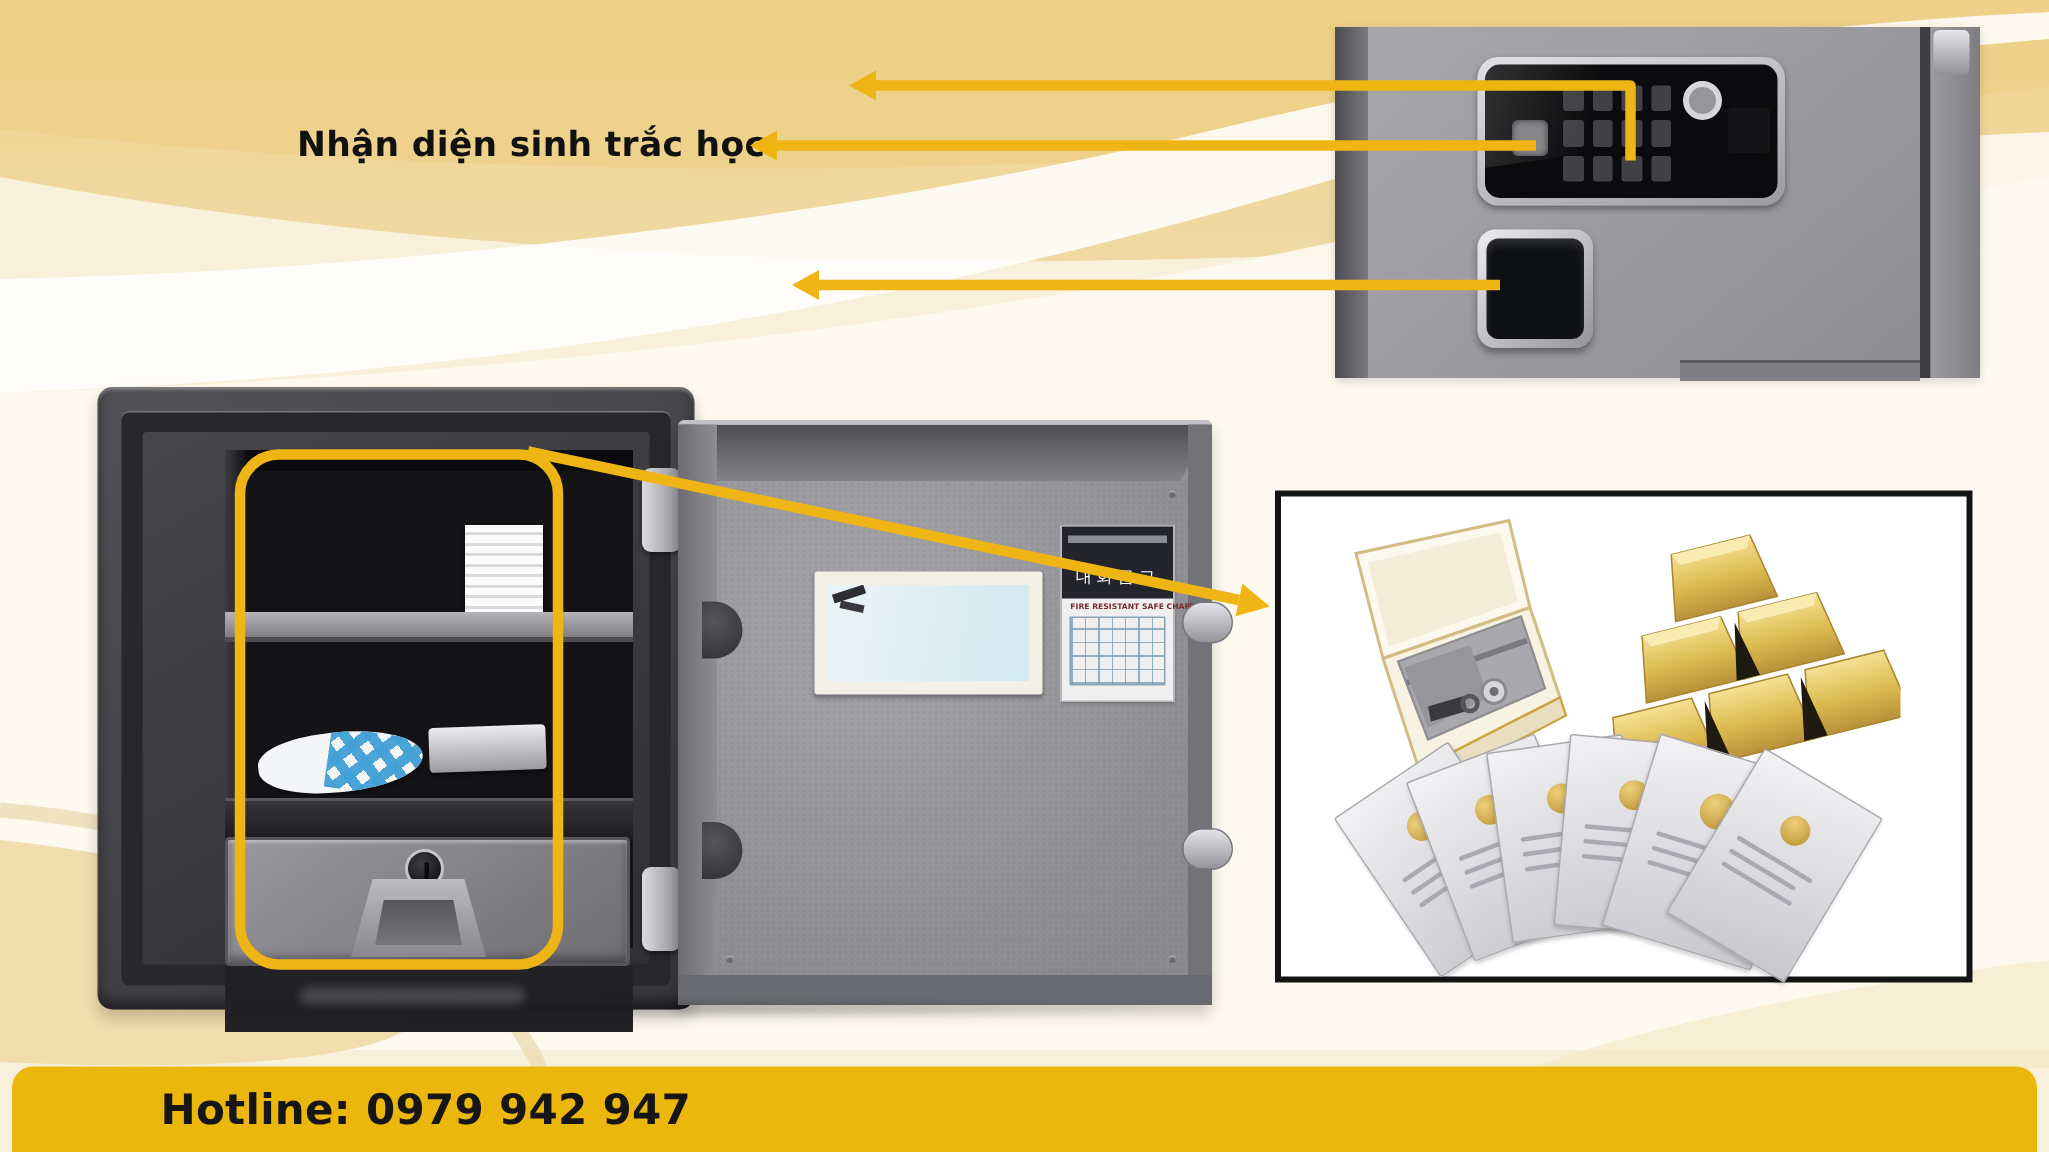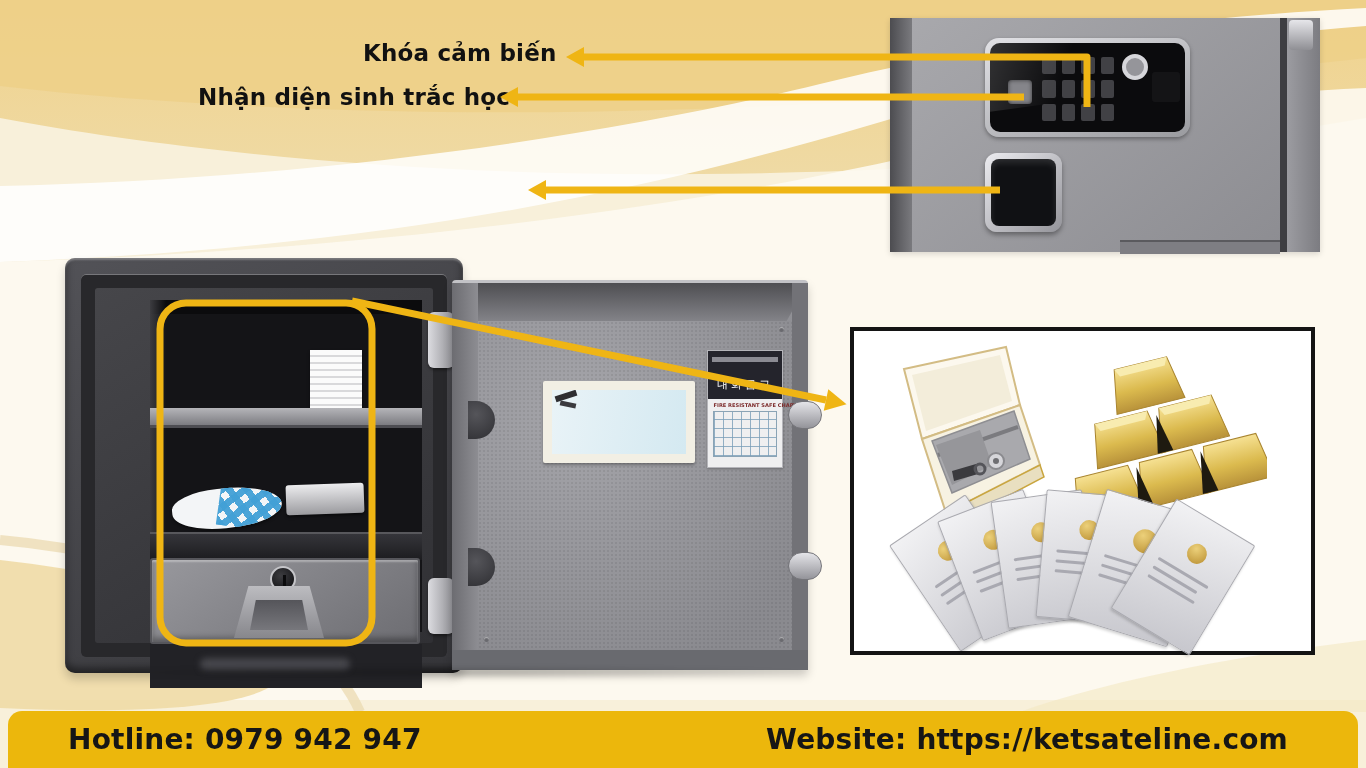--- a/index.html
+++ b/index.html
@@ -134,21 +134,21 @@
     border:4px solid #141414;box-sizing:border-box;}
   .certificate{position:absolute;width:92px;height:128px;border-radius:2px;
     background:linear-gradient(165deg,#f2f2f4,#c7c7cd);border:1px solid #a9a9af;box-sizing:border-box;
     box-shadow:0 2px 3px rgba(0,0,0,.18);}
   .cert-emblem{position:absolute;left:50%;top:26px;width:20px;height:20px;margin-left:-10px;border-radius:50%;
     background:radial-gradient(circle at 35% 30%,#ecd07a,#b78c2e);}
   .cert-line{position:absolute;left:16%;height:3px;background:#a9a9b1;border-radius:2px;}
   
   .footer-bar{position:absolute;left:8px;right:8px;top:711px;height:57px;background:#ECB70C;
     border-radius:14px 14px 0 0;display:flex;align-items:center;justify-content:space-between;
-    padding:0 70px 0 60px;box-sizing:border-box;}
+    padding:0 70px 0 99px;box-sizing:border-box;}
   .footer-text{font-weight:700;font-size:28px;color:#161616;letter-spacing:.2px;white-space:nowrap;}
   svg{display:block;}
   .overlay{position:absolute;left:0;top:0;pointer-events:none;}
 </style>
 </head>
 <body>
 
 <div class="canvas">
 
   <svg class="abs" width="1366" height="768" viewBox="0 0 1366 768" preserveAspectRatio="none" style="left:0;top:0;">
@@ -335,21 +335,20 @@
       </div>
       <div class="certificate" style="left:238px;top:14px;transform:rotate(31deg);">
         <div class="cert-emblem"></div>
         <div class="cert-line" style="top:58px;width:64%;"></div>
         <div class="cert-line" style="top:68px;width:56%;"></div>
         <div class="cert-line" style="top:78px;width:60%;"></div>
       </div>
     </div>
   </div>
 
-  <div class="callout" style="left:363px;top:40px;">Khóa cảm biến</div>
   <div class="callout" style="left:198px;top:84px;">Nhận diện sinh trắc học</div>
 
   <svg class="overlay" width="1366" height="768" viewBox="0 0 1366 768">
     <g stroke="#EFB514" stroke-width="7" fill="none" stroke-linejoin="round">
       <path d="M1087,107 L1087,57 L580,57"></path>
       <path d="M1024,97 L514,97"></path>
       <path d="M1000,190 L542,190"></path>
       <rect x="160" y="303" width="212" height="340" rx="26"></rect>
       <path d="M352,301 L826,400"></path>
     </g>
@@ -358,16 +357,15 @@
       <polygon points="500,97 518,87 518,107"></polygon>
       <polygon points="528,190 546,180 546,200"></polygon>
       <g transform="translate(826,400) rotate(12)">
         <polygon points="0,-11 21,0 0,11"></polygon>
       </g>
     </g>
   </svg>
 
   <div class="footer-bar">
     <span class="footer-text">Hotline: 0979 942 947</span>
-    <span class="footer-text">Website: https://ketsateline.com</span>
   </div>
 
 </div>
 
 </body></html>

